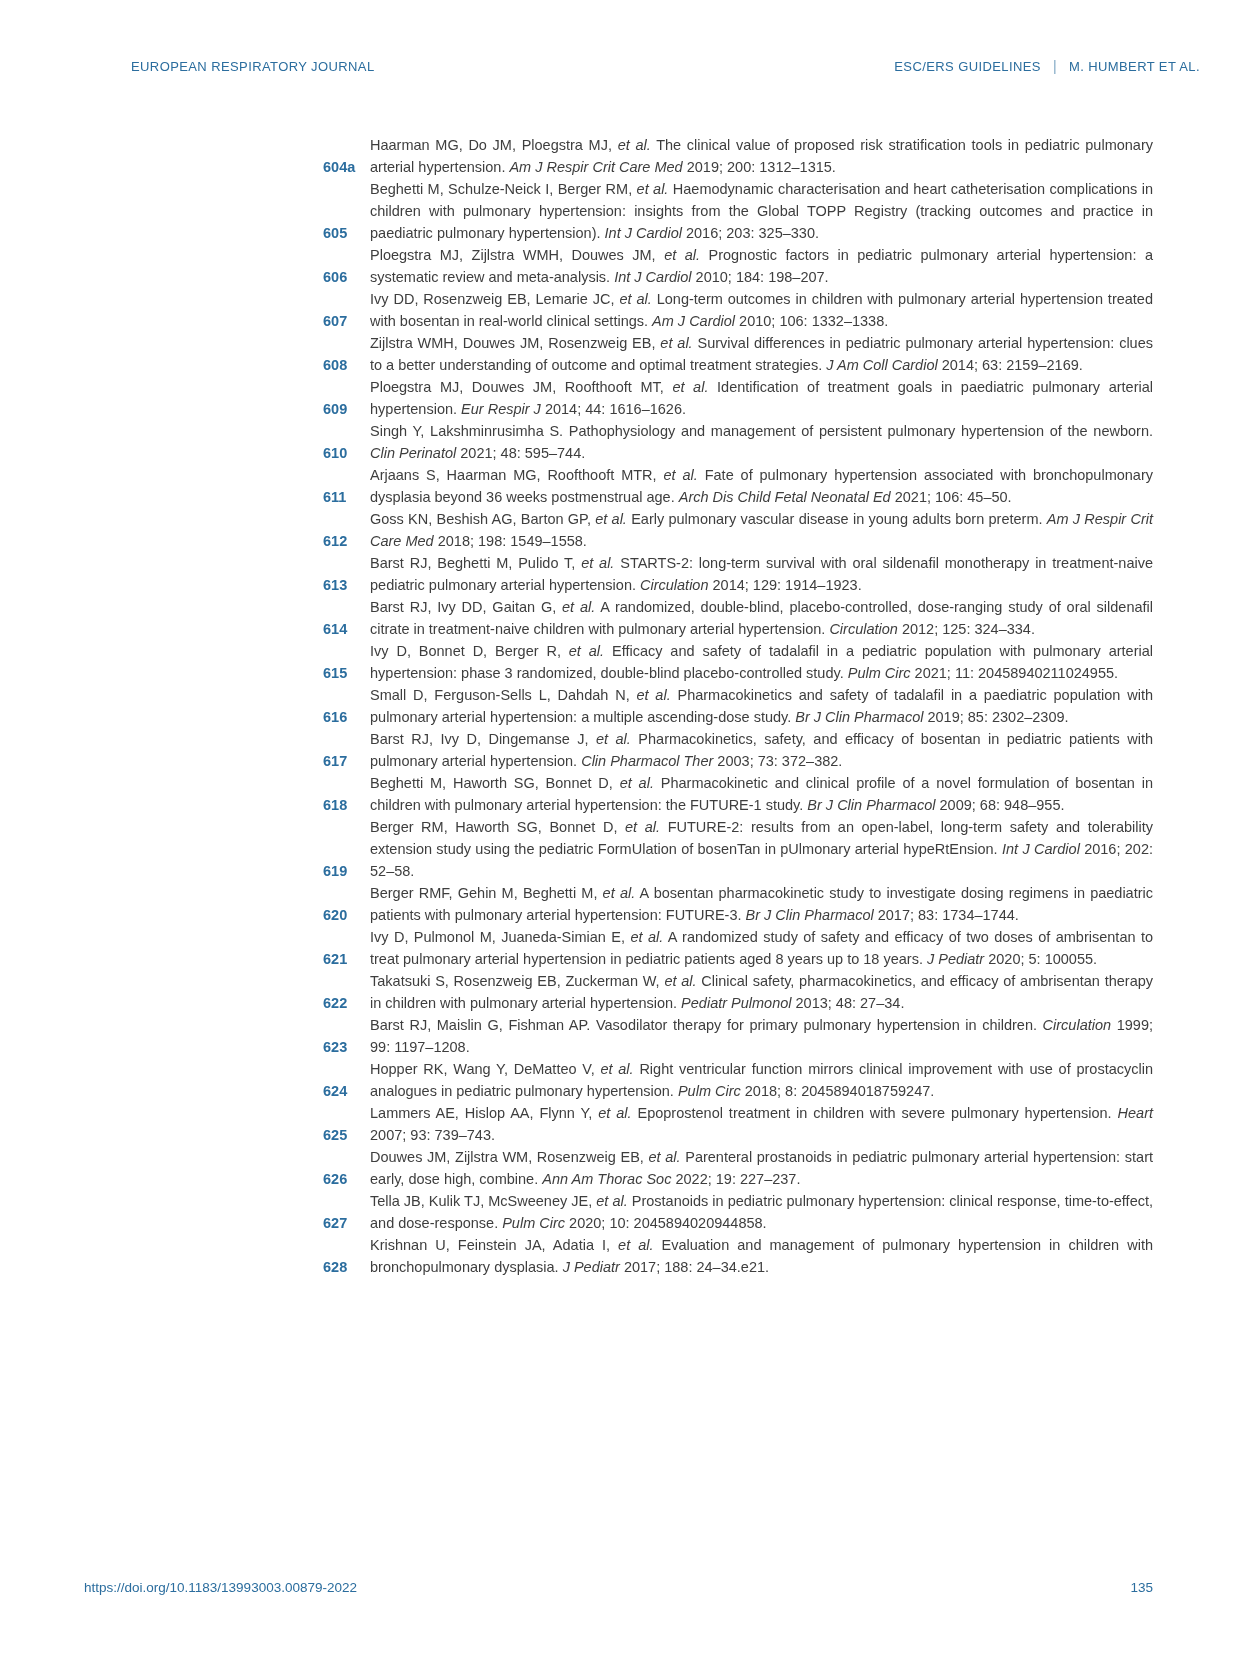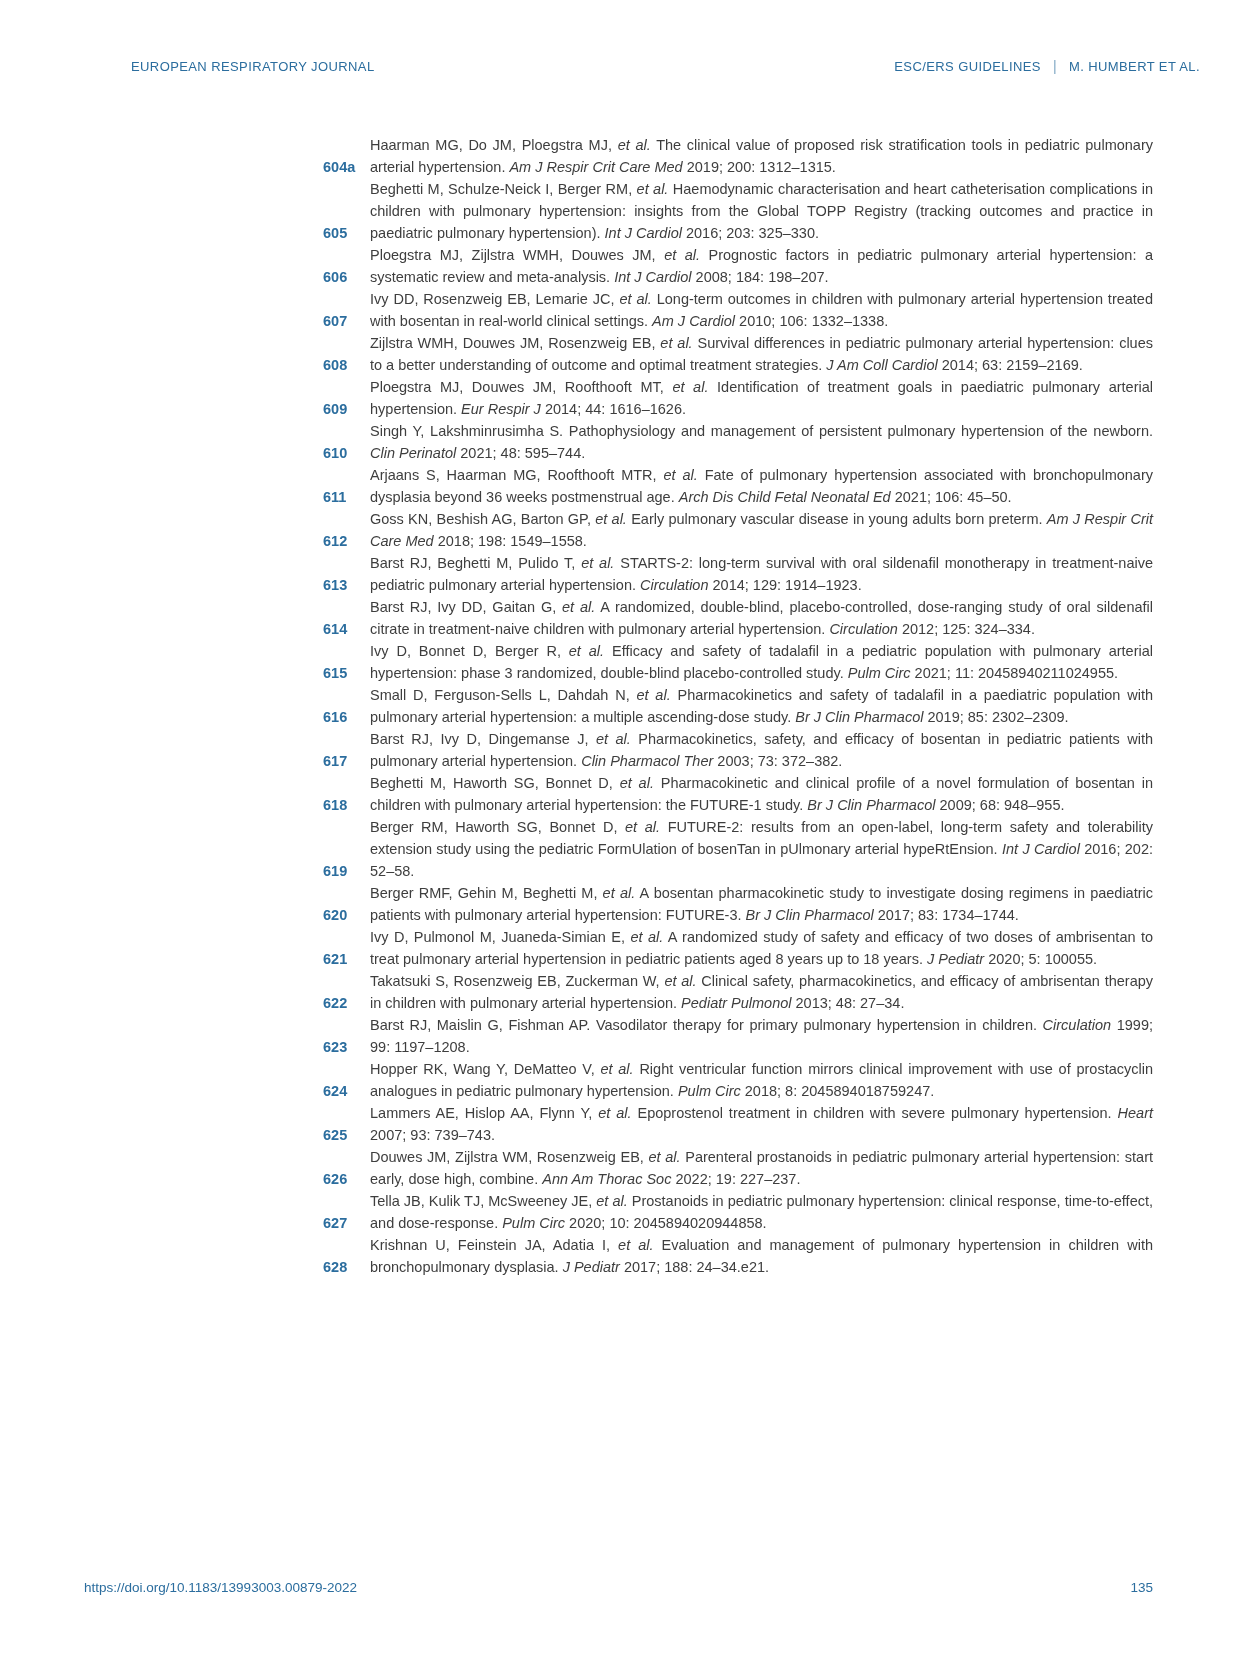--- a/index.html
+++ b/index.html
@@ -84,21 +84,21 @@
     <div class="ref-row">
       <span class="ref-num">604a</span>
       <p class="ref-text"><span>Haarman MG, Do JM, Ploegstra MJ, </span><i>et al.</i><span> The clinical value of proposed risk stratification tools in pediatric pulmonary arterial hypertension. </span><i>Am J Respir Crit Care Med</i><span> 2019; 200: 1312–1315.</span></p>
     </div>
     <div class="ref-row">
       <span class="ref-num">605</span>
       <p class="ref-text"><span>Beghetti M, Schulze-Neick I, Berger RM, </span><i>et al.</i><span> Haemodynamic characterisation and heart catheterisation complications in children with pulmonary hypertension: insights from the Global TOPP Registry (tracking outcomes and practice in paediatric pulmonary hypertension). </span><i>Int J Cardiol</i><span> 2016; 203: 325–330.</span></p>
     </div>
     <div class="ref-row">
       <span class="ref-num">606</span>
-      <p class="ref-text"><span>Ploegstra MJ, Zijlstra WMH, Douwes JM, </span><i>et al.</i><span> Prognostic factors in pediatric pulmonary arterial hypertension: a systematic review and meta-analysis. </span><i>Int J Cardiol</i><span> 2008; 184: 198–207.</span></p>
+      <p class="ref-text"><span>Ploegstra MJ, Zijlstra WMH, Douwes JM, </span><i>et al.</i><span> Prognostic factors in pediatric pulmonary arterial hypertension: a systematic review and meta-analysis. </span><i>Int J Cardiol</i><span> 2010; 184: 198–207.</span></p>
     </div>
     <div class="ref-row">
       <span class="ref-num">607</span>
       <p class="ref-text"><span>Ivy DD, Rosenzweig EB, Lemarie JC, </span><i>et al.</i><span> Long-term outcomes in children with pulmonary arterial hypertension treated with bosentan in real-world clinical settings. </span><i>Am J Cardiol</i><span> 2010; 106: 1332–1338.</span></p>
     </div>
     <div class="ref-row">
       <span class="ref-num">608</span>
       <p class="ref-text"><span>Zijlstra WMH, Douwes JM, Rosenzweig EB, </span><i>et al.</i><span> Survival differences in pediatric pulmonary arterial hypertension: clues to a better understanding of outcome and optimal treatment strategies. </span><i>J Am Coll Cardiol</i><span> 2014; 63: 2159–2169.</span></p>
     </div>
     <div class="ref-row">

